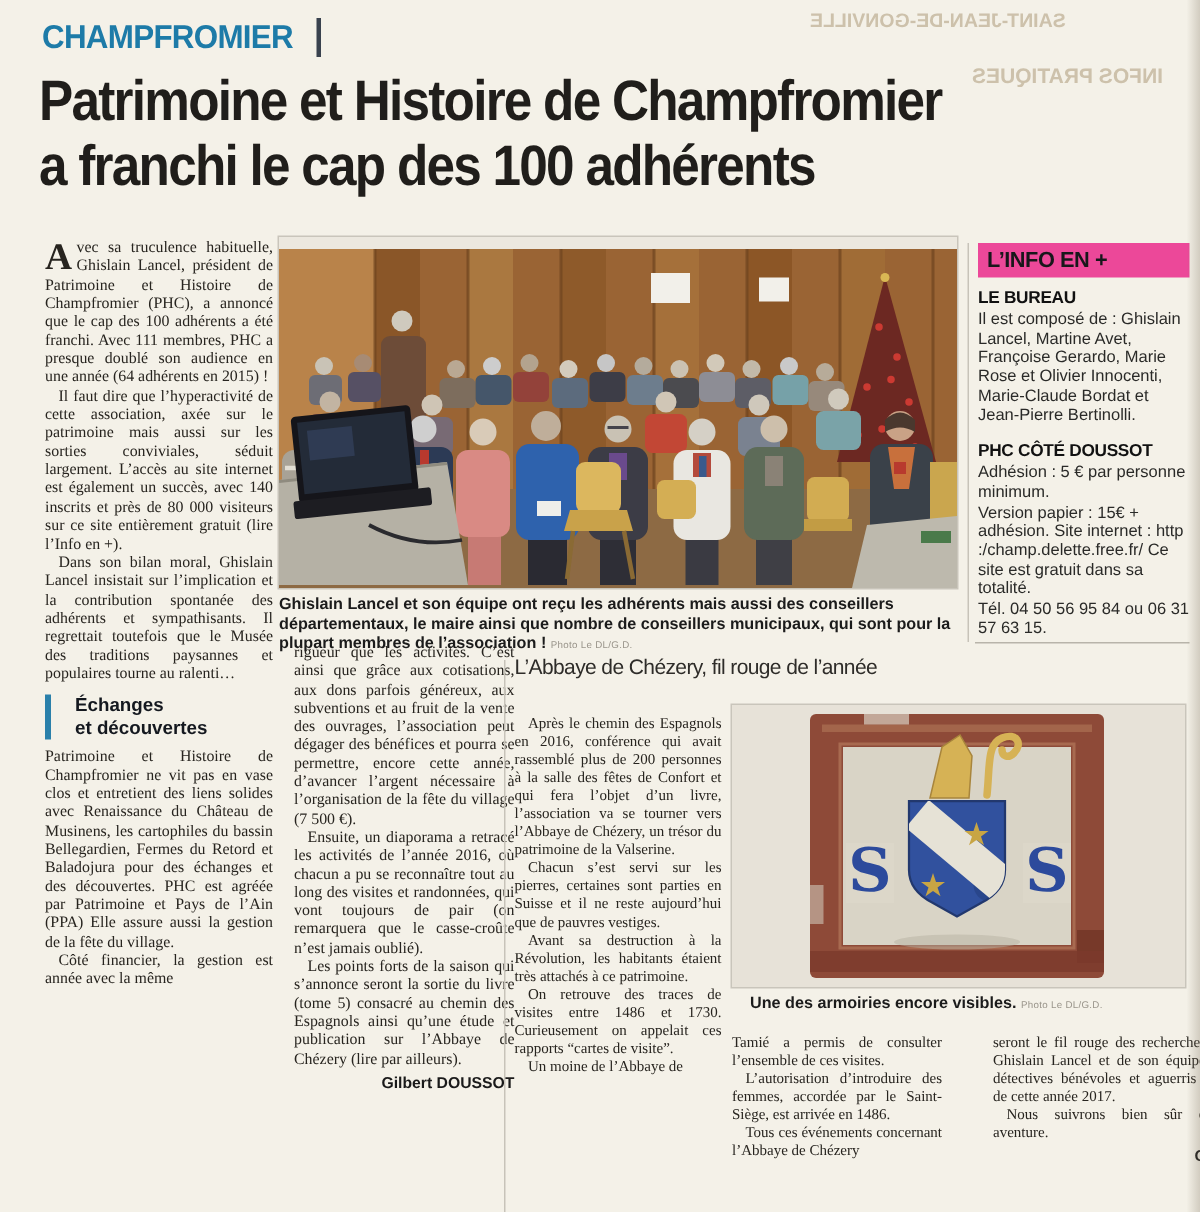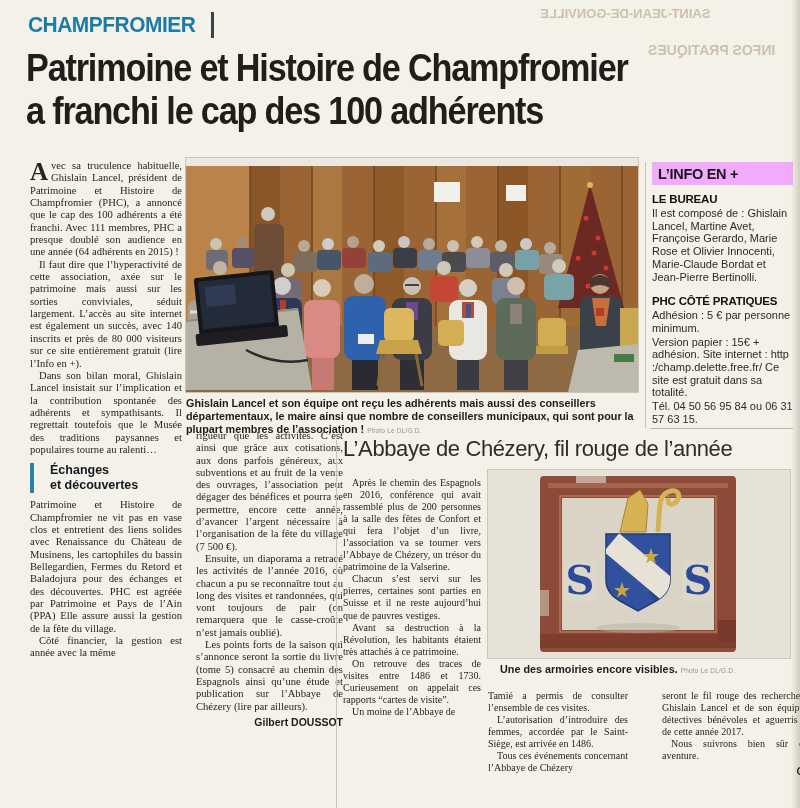--- a/index.html
+++ b/index.html
@@ -29,29 +29,29 @@
        font-size:12.5px;line-height:15px;color:#14181f;}
   .byline{text-align:right;font-family:"Liberation Sans",sans-serif;font-weight:bold;
        font-size:10.5px;margin-top:3px;color:#1a1a1a;}
   
   .photobox{outline:1px solid #c9c5bb;background:#efece4;}
   .caption{font-family:"Liberation Sans",sans-serif;font-weight:bold;font-size:10.8px;
        line-height:13px;color:#1b1b1b;}
   .credit{font-weight:normal;font-size:6.5px;color:#9a958b;letter-spacing:.2px;}
   
   .sidebar{left:652px;top:162px;width:141px;font-family:"Liberation Sans",sans-serif;color:#2a2a28;}
-  .sidebar .titlebar{background:#f0abfc;padding:4px 6px 3px 6px;font-weight:bold;
+  .sidebar .titlebar{background:#ec4899;padding:4px 6px 3px 6px;font-weight:bold;
        font-size:14.5px;color:#17171a;letter-spacing:-0.3px;}
   .sidebar h3{margin:8px 0 2px 0;font-size:11.5px;color:#111;letter-spacing:-0.2px;}
   .sidebar p{margin:0 0 1px 0;font-size:11px;line-height:12.7px;}
   .rule-h{background:#b8b4aa;height:1px;}
   .rule-v{background:#c7c3b9;width:1px;}
   
   .a2title{left:343px;top:436px;font-family:"Liberation Sans",sans-serif;font-weight:normal;
-       font-size:22px;color:#2e2c29;letter-spacing:-0.4px;white-space:nowrap;}
+       font-size:14px;color:#2e2c29;letter-spacing:-0.4px;white-space:nowrap;}
   .a2col{font-size:10px;line-height:12.05px;}
   .a2c1{left:343px;top:477px;width:138px;height:331px;}
   .a2c2{left:488px;top:690px;width:140px;height:118px;}
   .a2c3{left:634px;top:690px;width:156px;height:118px;margin-left:28px;}
   .edge{right:0;top:0;width:9px;height:808px;
        background:linear-gradient(to right,rgba(120,108,88,0),rgba(120,108,88,.28));}
 </style>
 </head>
 <body>
 
@@ -244,21 +244,21 @@
 </div>
 
 <div class="abs rule-v" style="left:645px;top:162px;height:266px;"></div>
 <div class="abs rule-h" style="left:650px;top:428px;width:143px;"></div>
 <div class="abs rule-v" style="left:336px;top:440px;height:368px;"></div>
 
 <div class="abs sidebar">
   <div class="titlebar">L’INFO EN +</div>
   <h3>LE BUREAU</h3>
   <p>Il est composé de : Ghislain Lancel, Martine Avet, Françoise Gerardo, Marie Rose et Olivier Innocenti, Marie-Claude Bordat et Jean-Pierre Bertinolli.</p>
-  <h3 style="margin-top:12px;">PHC CÔTÉ PRATIQUES</h3>
+  <h3 style="margin-top:12px;">PHC CÔTÉ DOUSSOT</h3>
   <p>Adhésion : 5 € par personne minimum.</p>
   <p>Version papier : 15€ + adhésion. Site internet : http :/champ.delette.free.fr/ Ce site est gratuit dans sa totalité.</p>
   <p>Tél. 04 50 56 95 84 ou 06 31 57 63 15.</p>
 </div>
 
 <div class="abs a2title">L’Abbaye de Chézery, fil rouge de l’année</div>
 
 <div class="abs serifcol a2col a2c1">
   <p>Après le chemin des Espagnols en 2016, conférence qui avait rassemblé plus de 200 personnes à la salle des fêtes de Confort et qui fera l’objet d’un livre, l’association va se tourner vers l’Abbaye de Chézery, un trésor du patrimoine de la Valserine.</p>
   <p>Chacun s’est servi sur les pierres, certaines sont parties en Suisse et il ne reste aujourd’hui que de pauvres vestiges.</p>

